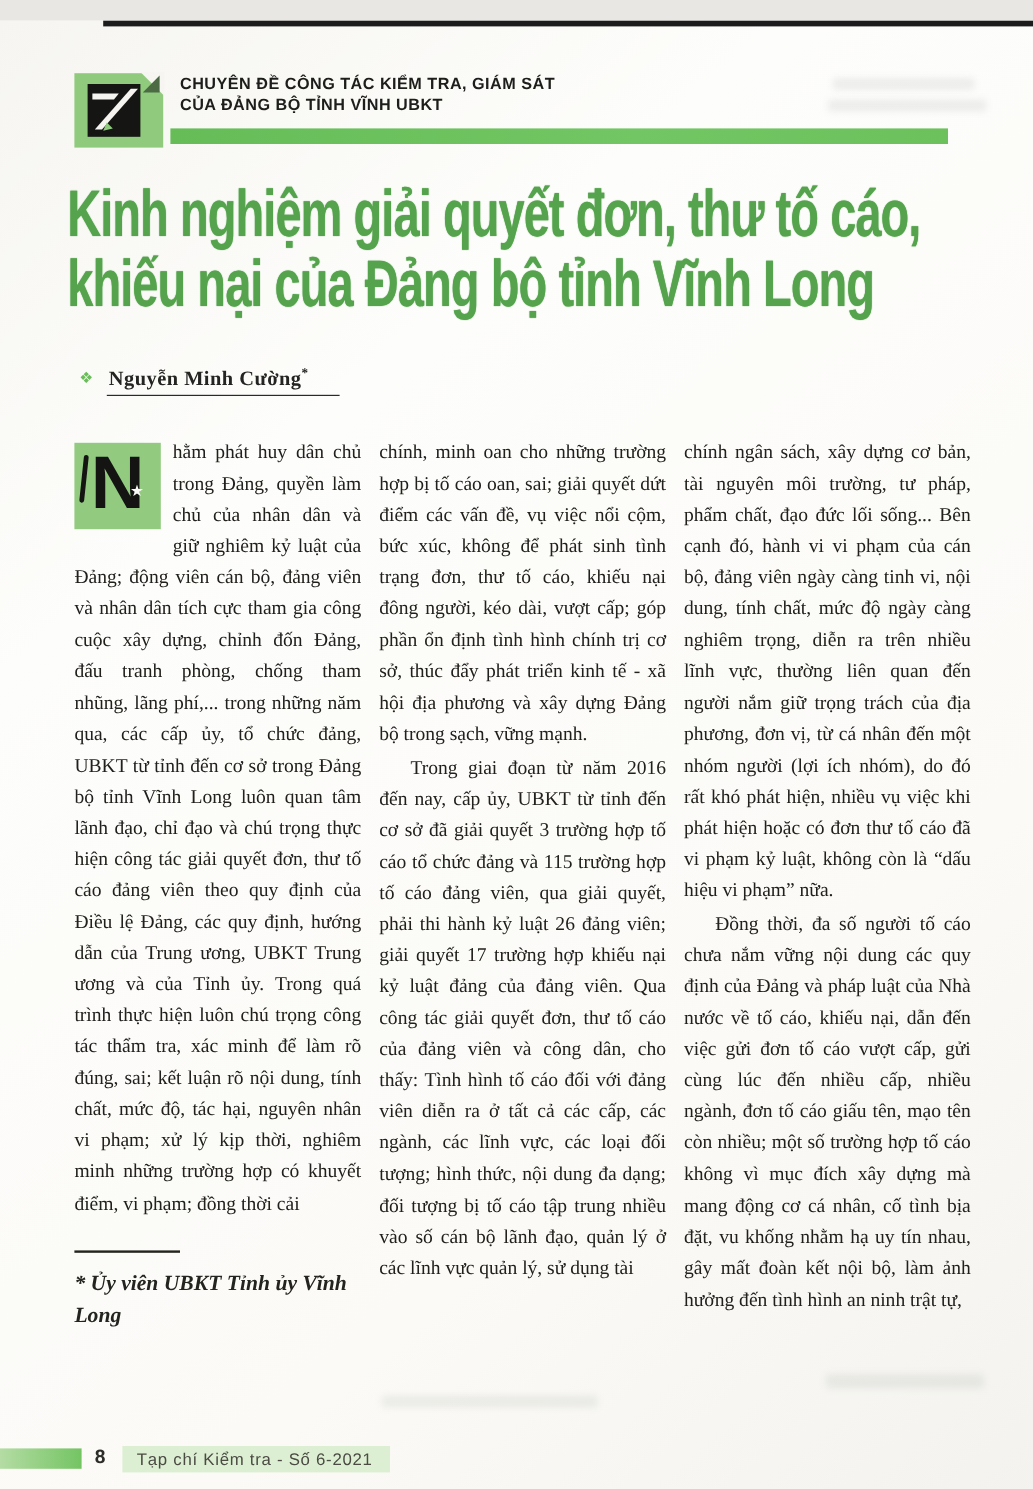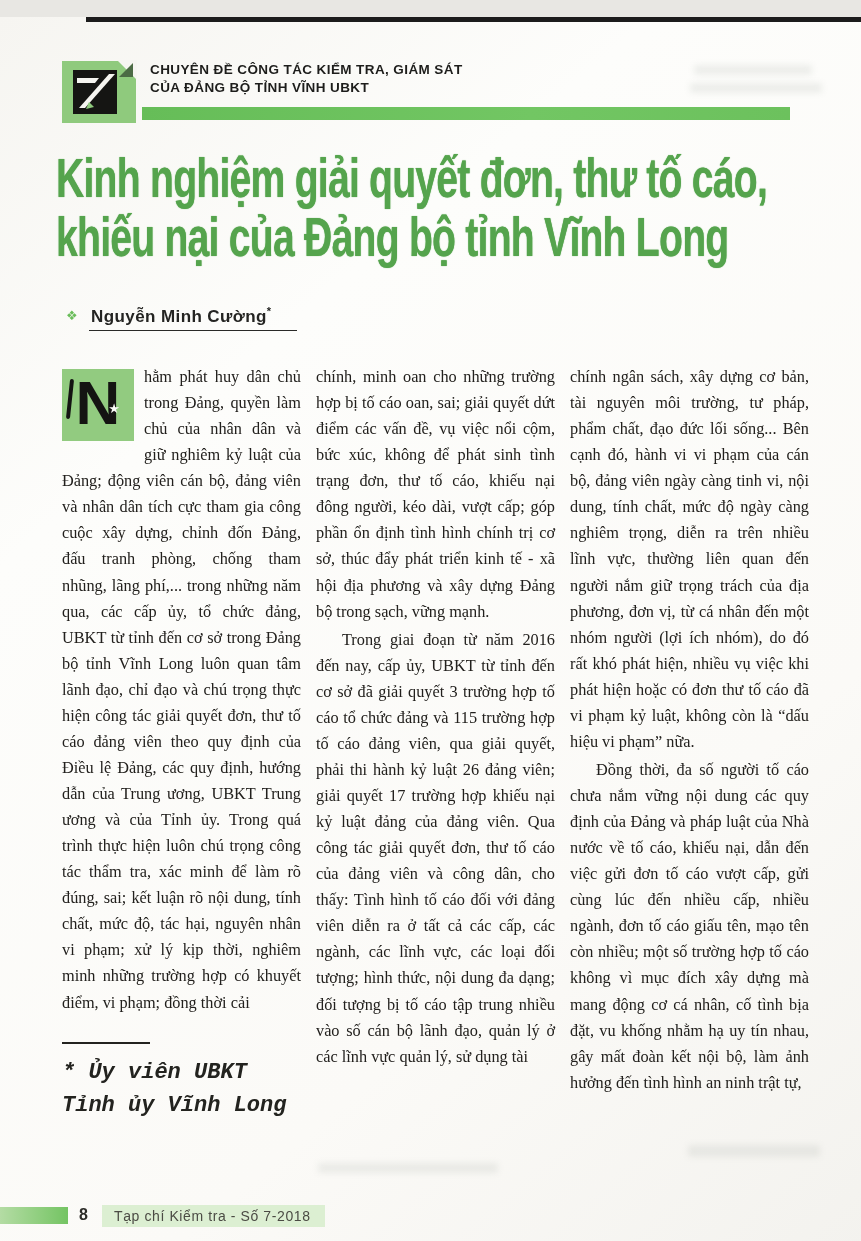--- a/index.html
+++ b/index.html
@@ -35,21 +35,21 @@
   
   .title{position:absolute;left:56px;top:130px;width:780px;
     font-family:"Liberation Sans",sans-serif;font-weight:bold;
     color:#55a44d;line-height:1.16;white-space:nowrap;}
   .title .tline{display:inline-block;font-size:49px;letter-spacing:-1px;
     transform:scaleX(.80) scaleY(1.12);transform-origin:left top;
     text-shadow:0 0 1px #55a44d;}
   .title .tline2{margin-top:2px;}
 
   
-  .author-row{position:absolute;left:66px;top:288px;font-family:Liberation Sans, sans-serif;}
+  .author-row{position:absolute;left:66px;top:288px;font-family:Liberation Serif, serif;}
   .author-bullet{color:#6abd5a;font-size:13px;vertical-align:2px;margin-right:7px;}
   .author-name{font-weight:bold;font-size:17px;color:#242422;letter-spacing:.4px;
     border-bottom:1.6px solid #2a2a28;padding:0 26px 4px 2px;}
   .author-name sup{font-size:11px;}
 
   
   .columns{position:absolute;left:62px;top:347px;width:748px;display:flex;gap:15px;}
   .col{width:239px;font-size:16.3px;line-height:1.6;text-align:justify;}
   .col p{margin:0;}
   .col p.indent{text-indent:26px;margin-top:2px;}
@@ -57,22 +57,22 @@
   .dropcap{position:relative;float:left;width:72px;height:72px;margin:5px 10px 2px 0;
     background:#92cb80;}
   .dropcap .letter{position:absolute;left:0;top:-6px;width:100%;height:100%;
     font-family:"Liberation Sans",sans-serif;font-weight:bold;font-size:62px;
     color:#141412;text-align:center;line-height:80px;}
   .dropcap .star{position:absolute;right:14px;top:30px;color:#fbfbf8;font-size:13px;}
   .dropcap .flourish{position:absolute;left:6px;top:10px;width:4px;height:40px;
     background:#141412;border-radius:2px;transform:rotate(6deg);}
 
   .footnote-rule{width:88px;border:0;border-top:2px solid #23231f;margin:26px 0 12px 0;}
-  .footnote{font-style:italic;font-weight:bold;font-size:22px;line-height:1.5;
-    text-align:left;color:#23231f;font-family:Liberation Mono, monospace;}
+  .footnote{font-style:italic;font-weight:bold;font-size:18px;line-height:1.5;
+    text-align:left;color:#23231f;}
 
   
   .footer{position:absolute;left:0;top:1188px;width:861px;height:24px;
     font-family:"Liberation Sans",sans-serif;}
   .footer-bar{position:absolute;left:0;top:2px;width:68px;height:17px;
     background:linear-gradient(to right,#b4dca4,#74c463);}
   .footer-page{position:absolute;left:79px;top:1px;font-weight:bold;font-size:16px;color:#2c2c28;}
   .footer-journal{position:absolute;left:102px;top:0;background:#dcefd2;
     padding:3px 14px 3px 12px;font-size:14px;color:#4b4b44;letter-spacing:.6px;}
 </style>
@@ -137,16 +137,16 @@
     <div class="col">
       <p>chính ngân sách, xây dựng cơ bản, tài nguyên môi trường, tư pháp, phẩm chất, đạo đức lối sống... Bên cạnh đó, hành vi vi phạm của cán bộ, đảng viên ngày càng tinh vi, nội dung, tính chất, mức độ ngày càng nghiêm trọng, diễn ra trên nhiều lĩnh vực, thường liên quan đến người nắm giữ trọng trách của địa phương, đơn vị, từ cá nhân đến một nhóm người (lợi ích nhóm), do đó rất khó phát hiện, nhiều vụ việc khi phát hiện hoặc có đơn thư tố cáo đã vi phạm kỷ luật, không còn là “dấu hiệu vi phạm” nữa.</p>
       <p class="indent">Đồng thời, đa số người tố cáo chưa nắm vững nội dung các quy định của Đảng và pháp luật của Nhà nước về tố cáo, khiếu nại, dẫn đến việc gửi đơn tố cáo vượt cấp, gửi cùng lúc đến nhiều cấp, nhiều ngành, đơn tố cáo giấu tên, mạo tên còn nhiều; một số trường hợp tố cáo không vì mục đích xây dựng mà mang động cơ cá nhân, cố tình bịa đặt, vu khống nhằm hạ uy tín nhau, gây mất đoàn kết nội bộ, làm ảnh hưởng đến tình hình an ninh trật tự,</p>
     </div>
 
   </div>
 
   <div class="footer">
     <div class="footer-bar"></div>
     <div class="footer-page">8</div>
-    <div class="footer-journal">Tạp chí Kiểm tra - Số 7-2018</div>
+    <div class="footer-journal">Tạp chí Kiểm tra - Số 6-2021</div>
   </div>
 
 </div>
 
 </body></html>

